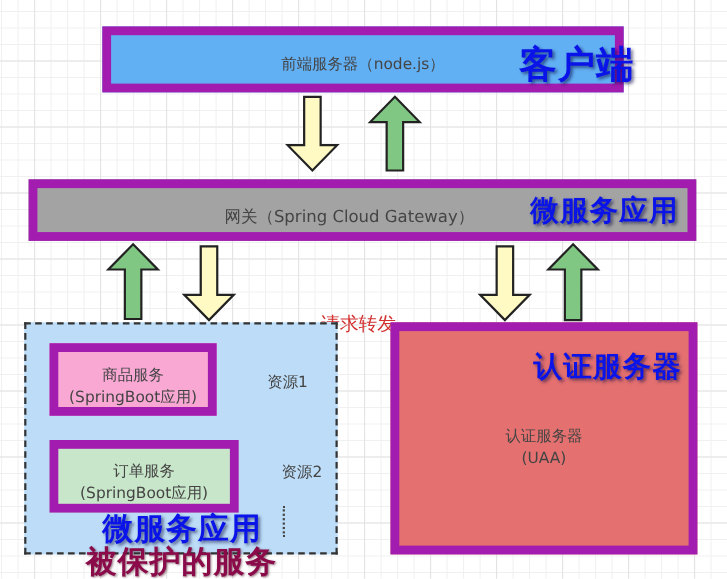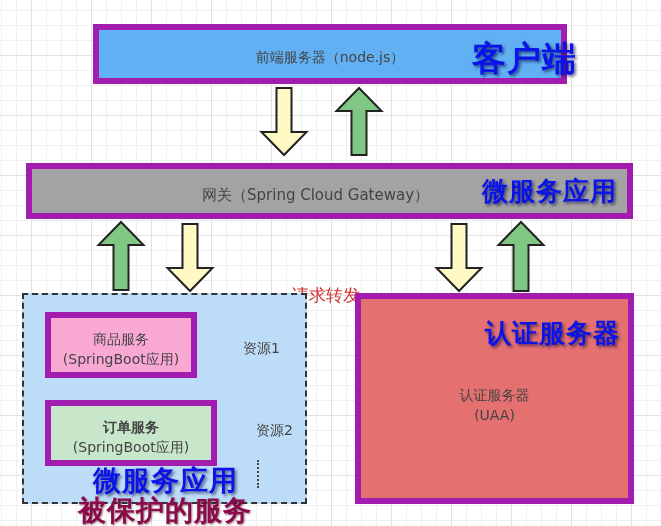--- a/index.html
+++ b/index.html
@@ -8,21 +8,21 @@
     background-color: #ffffff;
     background-image:
       linear-gradient(to right, #e2e2e2 1px, transparent 1px),
       linear-gradient(to bottom, #e2e2e2 1px, transparent 1px),
       linear-gradient(to right, #f0f0f0 1px, transparent 1px),
       linear-gradient(to bottom, #f0f0f0 1px, transparent 1px);
     background-size: 60px 60px, 60px 60px, 15px 15px, 15px 15px;
     background-position: 31px 55px, 31px 55px, 1px 10px, 1px 10px;
     font-family: "DejaVu Sans", "Liberation Sans", sans-serif;
   }
-  .box { position: absolute; box-sizing: border-box; border: 6px solid #a21caf; }
+  .box { position: absolute; box-sizing: border-box; border: 8px solid #a21caf; }
   .label { position: absolute; color: #444444; font-size: 14px; line-height: 20px; text-align: center; white-space: nowrap; }
   .big {
     position: absolute; font-family: "DejaVu Serif", "Liberation Serif", serif; font-weight: bold;
     white-space: nowrap; letter-spacing: 1px;
   }
   .big.blue { color: #0a14e8; text-shadow: 2px 2px 3px rgba(0,0,60,0.55); }
   .big.maroon { color: #8a0a4a; text-shadow: 1px 1px 2px rgba(60,0,20,0.5); }
   #frontend { left: 93px; top: 24px; width: 474px; height: 60px; background: #62b0f4; }
   #gateway { left: 26px; top: 163px; width: 607px; height: 56px; background: #a3a3a3; }
   #micro { left: 22px; top: 293px; width: 285px; height: 211px; background: #bcdcf7; border: 2px dashed #333333; }
@@ -48,21 +48,21 @@
 <div class="label" style="left:292px;top:247px;font-size:17px;color:#d32f2f;margin-top:38px;">请求转发</div>
 
 <div class="box" id="micro"></div>
 <div class="box" id="svc1">
   <div class="label" style="left:0;right:0;top:11px;">商品服务</div>
   <div class="label" style="left:0;right:0;top:31px;">(SpringBoot应用)</div>
 </div>
 <div class="label" style="left:243px;top:338px;">资源1</div>
 
 <div class="box" id="svc2">
-  <div class="label" style="left:0;right:0;top:11px;font-weight:bold;">订单服务</div>
+  <div class="label" style="left:0;right:0;top:11px;">订单服务</div>
   <div class="label" style="left:0;right:0;top:31px;">(SpringBoot应用)</div>
 </div>
 <div class="label" style="left:256px;top:420px;">资源2</div>
 <div class="dots"></div>
 
 <div class="big blue" style="left:93px;top:462px;font-size:28px;">微服务应用</div>
 <div class="big maroon" style="left:78px;top:492px;font-size:28px;">被保护的服务</div>
 
 <div class="box" id="uaa">
   <div class="label" style="left:0;right:0;top:86px;">认证服务器</div>

